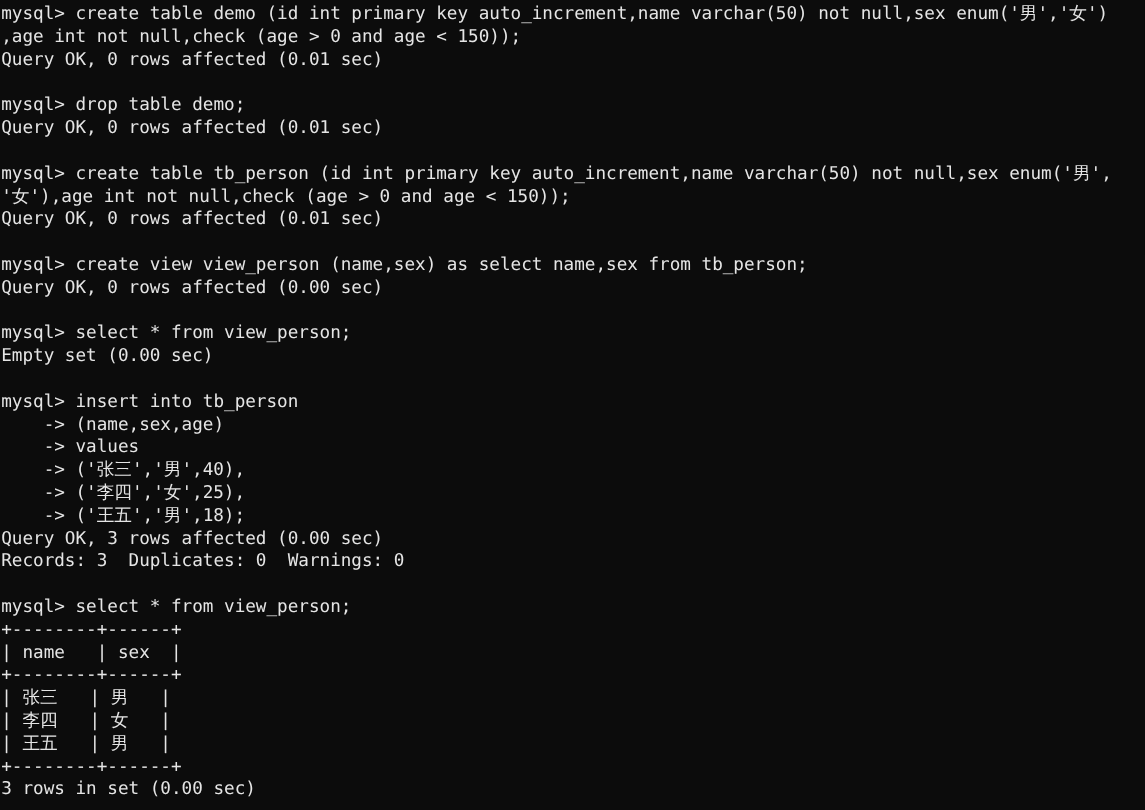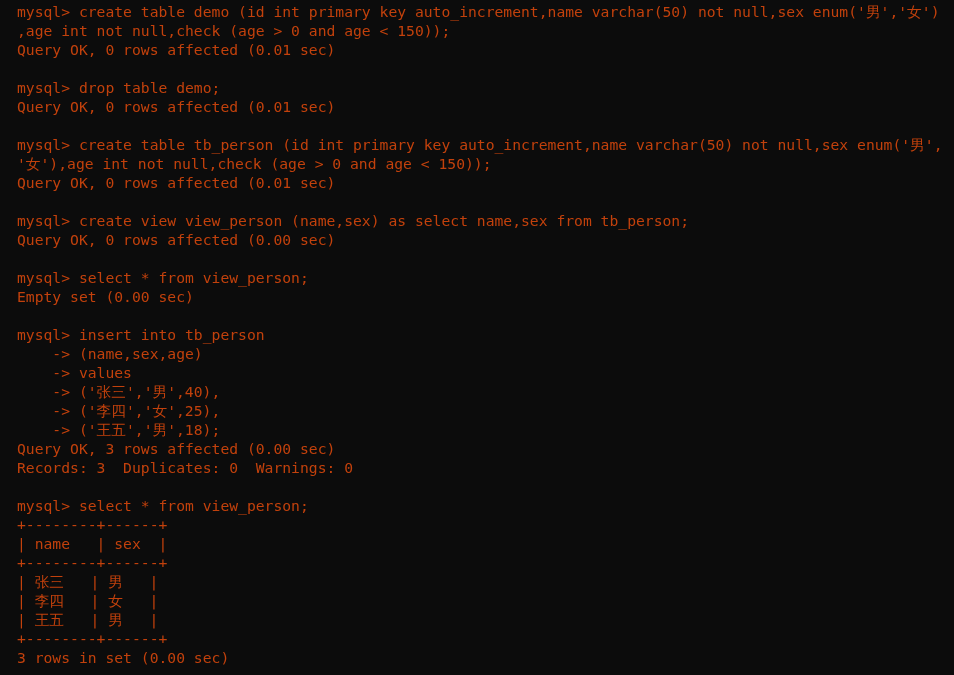--- a/index.html
+++ b/index.html
@@ -9,25 +9,25 @@
   }
   body {
     width: 954px;
     height: 675px;
     overflow: hidden;
   }
   #terminal {
     width: 954px;
     height: 675px;
     background: #0c0c0c;
-    color: #c2410c;
+    color: #e5e5e5;
     font-family: "DejaVu Sans Mono", "Liberation Mono", monospace;
     font-size: 14.7px;
     line-height: 19px;
-    padding: 2px 0 0 17px;
+    padding: 2px 0 0 1px;
     box-sizing: border-box;
     white-space: pre;
     letter-spacing: 0px;
     overflow: hidden;
   }
   .line {
     height: 19px;
     white-space: pre;
     font-family: "DejaVu Sans Mono", "Liberation Mono", monospace;
   }

